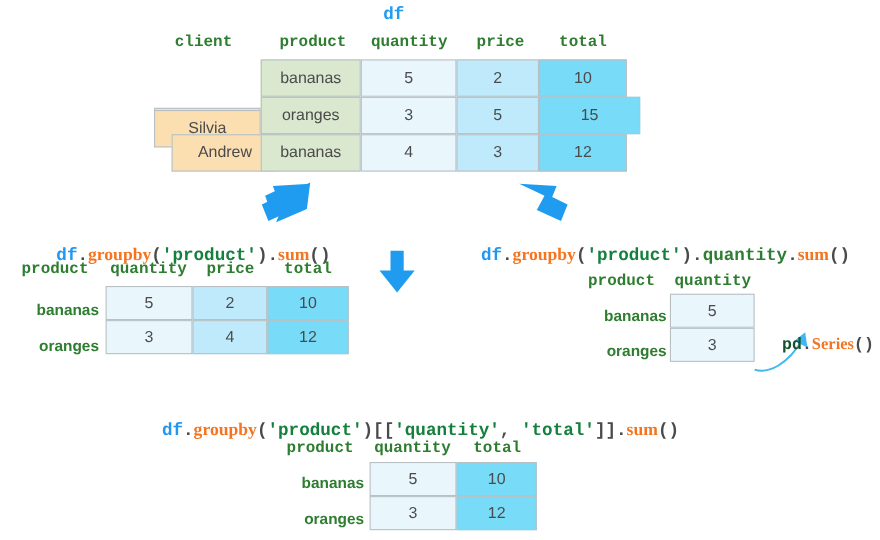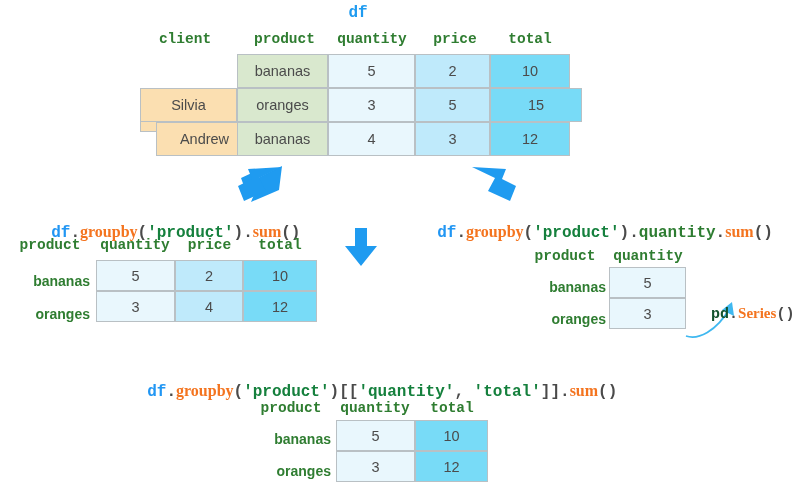--- a/index.html
+++ b/index.html
@@ -66,21 +66,21 @@
   <div class="abs colhdr" style="left:328px;top:31px;width:88px;">quantity</div>
   <div class="abs colhdr" style="left:415px;top:31px;width:80px;">price</div>
   <div class="abs colhdr" style="left:490px;top:31px;width:80px;">total</div>
 
   <div class="cell fill-orange" style="left:140px;top:54px;width:97px;height:34px;margin-top:44px;">John</div>
   <div class="cell fill-green" style="left:237px;top:54px;width:91px;height:34px;">bananas</div>
   <div class="cell fill-b1" style="left:328px;top:54px;width:87px;height:34px;">5</div>
   <div class="cell fill-b2" style="left:415px;top:54px;width:75px;height:34px;">2</div>
   <div class="cell fill-b3" style="left:490px;top:54px;width:80px;height:34px;">10</div>
 
-  <div class="cell fill-orange" style="left:140px;top:88px;width:97px;height:34px;text-align:right;">Silvia</div>
+  <div class="cell fill-orange" style="left:140px;top:100px;width:97px;height:34px;text-align:right;">Silvia</div>
   <div class="cell fill-green" style="left:237px;top:88px;width:91px;height:34px;">oranges</div>
   <div class="cell fill-b1" style="left:328px;top:88px;width:87px;height:34px;">3</div>
   <div class="cell fill-b2" style="left:415px;top:88px;width:75px;height:34px;">5</div>
   <div class="cell fill-b3" style="left:490px;top:88px;width:92px;height:34px;">15</div>
 
   <div class="cell fill-orange" style="left:140px;top:122px;width:97px;height:34px;margin-left:16px;">Andrew</div>
   <div class="cell fill-green" style="left:237px;top:122px;width:91px;height:34px;">bananas</div>
   <div class="cell fill-b1" style="left:328px;top:122px;width:87px;height:34px;">4</div>
   <div class="cell fill-b2" style="left:415px;top:122px;width:75px;height:34px;">3</div>
   <div class="cell fill-b3" style="left:490px;top:122px;width:80px;height:34px;">12</div>

